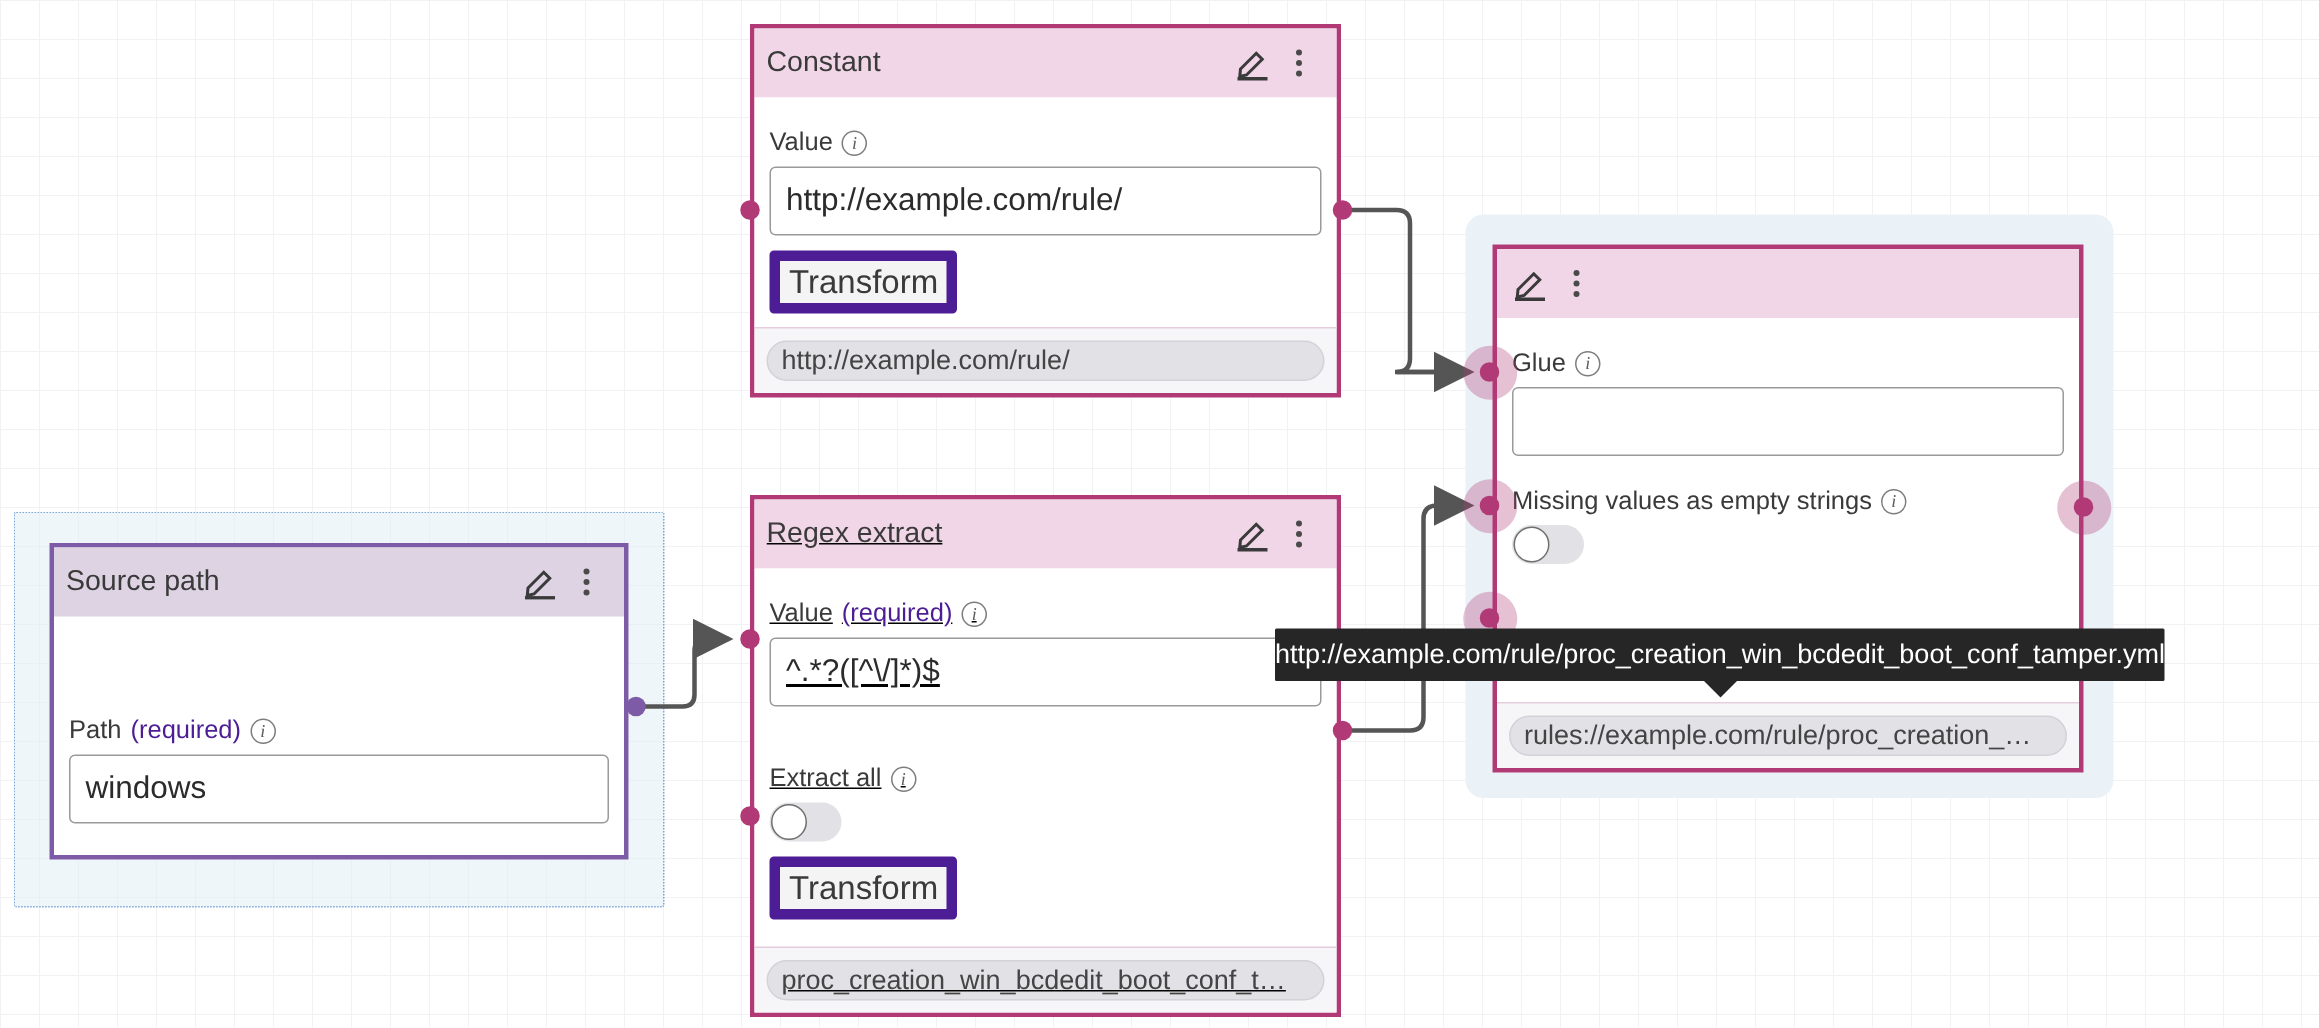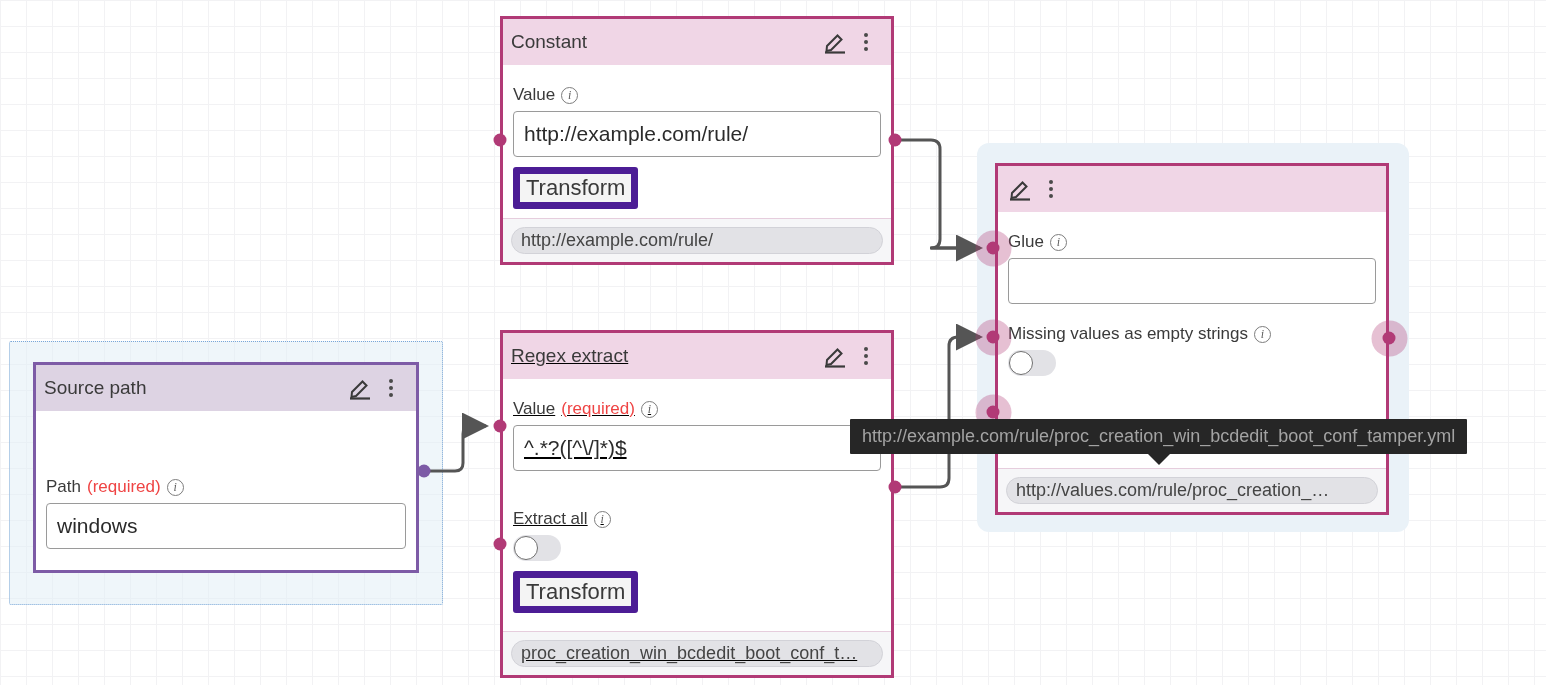--- a/index.html
+++ b/index.html
@@ -84,21 +84,21 @@
 
   .field-label {
     font-size: 17px;
     color: #3a3a3a;
     display: flex;
     align-items: center;
     gap: 6px;
     margin-bottom: 6px;
     white-space: nowrap;
   }
-  .field-label .req { color: #ef4444; }
+  .field-label .req { color: #4c1d95; }
   .info-ico {
     width: 17px; height: 17px; border-radius: 50%;
     border: 1.5px solid #7d7d7d;
     color: #5d5d5d;
     font-size: 12px; font-style: italic;
     display: inline-flex; align-items:center; justify-content:center;
     line-height: 1;
     flex: none;
     font-family: "Liberation Serif", serif;
   }
@@ -185,23 +185,23 @@
     margin-left: -18px; margin-top: -18px;
     border-radius: 50%;
     background: rgba(177,58,118,0.32);
     z-index: -1;
   }
 
   
   #tooltip {
     position: absolute;
     background: #262626;
-    color: #a3a3a3;
+    color: #ffffff;
     font-size: 18px;
-    padding: 7px 12px;
+    padding: 7px 0;
     white-space: nowrap;
     z-index: 40;
     border-radius: 1px;
   }
   #tooltip .arrow {
     position: absolute;
     left: 50%; bottom: -11px;
     margin-left: -11px;
     width: 0; height: 0;
     border-left: 11px solid transparent;
@@ -361,21 +361,21 @@
 
       <div class="field-label" style="margin-top:20px;">
         <span>Missing values as empty strings</span>
         <span class="info-ico">i</span>
       </div>
       <div class="toggle">
           <span class="knob"></span>
         </div>
     </div>
     <div class="node-footer">
-      <span class="out-chip">http://values.com/rule/proc_creation_…</span>
+      <span class="out-chip">rules://example.com/rule/proc_creation_…</span>
     </div>
   </div>
   <div class="port halo" style="left:993px; top:248px;"></div>
   <div class="port halo" style="left:993px; top:337px;"></div>
   <div class="port halo" style="left:993px; top:412px;"></div>
   <div class="port halo" style="left:1389px; top:338px;"></div>
 
   <div id="tooltip" style="left:850px; top:419px;">
     <span>http://example.com/rule/proc_creation_win_bcdedit_boot_conf_tamper.yml</span>
     <span class="arrow"></span>

